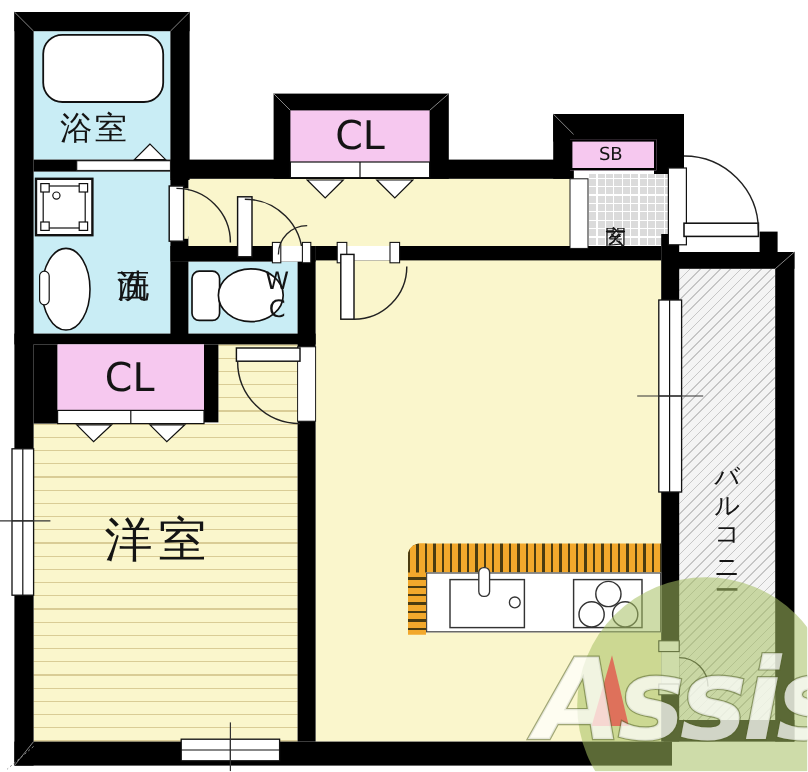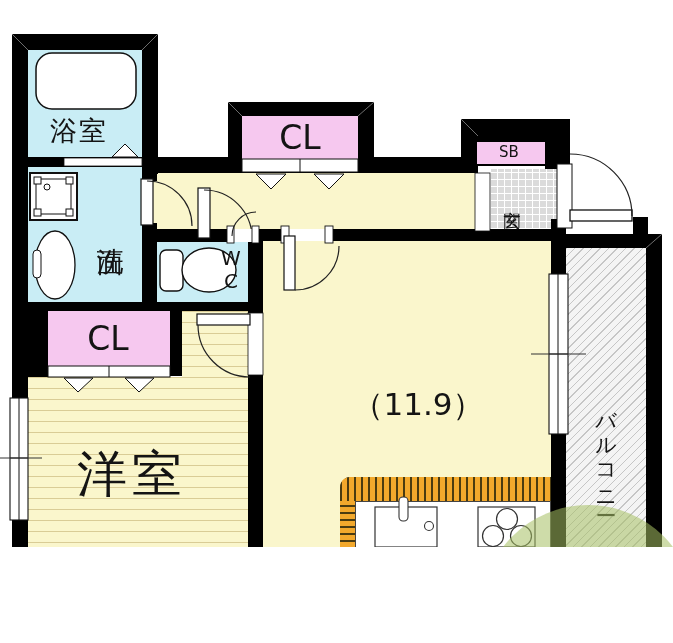--- a/index.html
+++ b/index.html
@@ -2,21 +2,21 @@
 <html style="--wall: #000000; --yellow: #FAF6CC; --cyan: #C9EDF5; --pink: #F6C8EF; --tile: #DBDBDB; --orange: #F2A82C; --floorline: #D9CC96; --logo-green: #A5C063; --logo-red: #E2574D;"><head>
 <meta charset="utf-8">
 <style>
   :root{
     --wall:#000000; --yellow:#FAF6CC; --cyan:#C9EDF5; --pink:#F6C8EF;
     --tile:#DBDBDB; --orange:#F2A82C; --floorline:#D9CC96;
     --logo-green:#A5C063; --logo-red:#E2574D;
   }
   html,body{margin:0;padding:0;background:#fff;}
   body{font-family:"DejaVu Sans","Liberation Sans",sans-serif;}
-  #plan{position:relative;width:673px;height:523px;background:#fff;overflow:hidden;margin-top:24px;}
+  #plan{position:relative;width:673px;height:643px;background:#fff;overflow:hidden;}
   .abs{position:absolute;}
   .wall{position:absolute;background:var(--wall);}
   .room{position:absolute;}
   .cyan{background:var(--cyan);}
   .yellow{background:var(--yellow);}
   .pink{background:var(--pink);}
   .floorlines{background-color:var(--yellow);
     background-image:repeating-linear-gradient(180deg,var(--floorline) 0 1px,transparent 1px 11px);}
   .tiles{background-color:var(--tile);
     background-image:repeating-linear-gradient(0deg,#ffffff 0 1px,transparent 1px 7px),
@@ -81,21 +81,21 @@
   
   #lbl-bathroom{left:79px;top:107px;font-size:27px;letter-spacing:2px;}
   #lbl-washroom{left:110px;top:206px;font-size:27px;letter-spacing:4px;}
   #lbl-wc{left:231px;top:246px;font-size:20px;line-height:23px;text-align:center;}
   #lbl-cl-top{left:300px;top:113px;font-size:33px;}
   #lbl-cl-left{left:108px;top:314px;font-size:33px;}
   #lbl-sb{left:509px;top:128px;font-size:15px;}
   #lbl-genkan{left:513px;top:176px;font-size:17px;letter-spacing:2px;}
   #lbl-ldk-name{left:420px;top:322px;font-size:37px;letter-spacing:7px;}
   #lbl-ldk-area{left:418px;top:381px;font-size:31px;}
-  #lbl-yr-name{left:132px;top:450px;font-size:50px;letter-spacing:5px;}
+  #lbl-yr-name{left:132px;top:450px;font-size:40px;letter-spacing:5px;}
   #lbl-yr-area{left:132px;top:517px;font-size:34px;}
   #lbl-balcony{left:606px;top:428px;font-size:21px;letter-spacing:3px;}
 </style>
 </head>
 <body>
 
 <div id="plan">
 
   <div class="room cyan" id="bathroom"></div>
   <div class="room cyan" id="washroom"></div>
@@ -265,21 +265,20 @@
     </g>
   </svg>
 
   <div class="label" id="lbl-bathroom">浴室</div>
   <div class="label vert" id="lbl-washroom">洗面</div>
   <div class="label" id="lbl-wc"><span>W</span><br><span>C</span></div>
   <div class="label" id="lbl-cl-top">CL</div>
   <div class="label" id="lbl-cl-left">CL</div>
   <div class="label" id="lbl-sb">SB</div>
   <div class="label vert" id="lbl-genkan">玄関</div>
-  <div class="label" id="lbl-ldk-area">（11.9）</div>
   <div class="label" id="lbl-yr-name">洋室</div>
   <div class="label vert" id="lbl-balcony">バルコニー</div>
 
   <svg class="logo" width="673" height="643" viewBox="0 0 673 643">
     <circle cx="588" cy="588" r="107" fill="#A5C063" opacity="0.55"></circle>
     <polygon points="510,546 493,605 524,605" fill="#E2574D" opacity="0.8"></polygon>
     <text x="446" y="616" font-size="94" font-style="italic" font-weight="bold" font-family="DejaVu Sans, Liberation Sans, sans-serif" letter-spacing="-4" fill="rgba(255,255,255,0.72)" stroke="rgba(85,100,45,0.55)" stroke-width="2" paint-order="stroke">Assist</text>
   </svg>
 
 </div>

